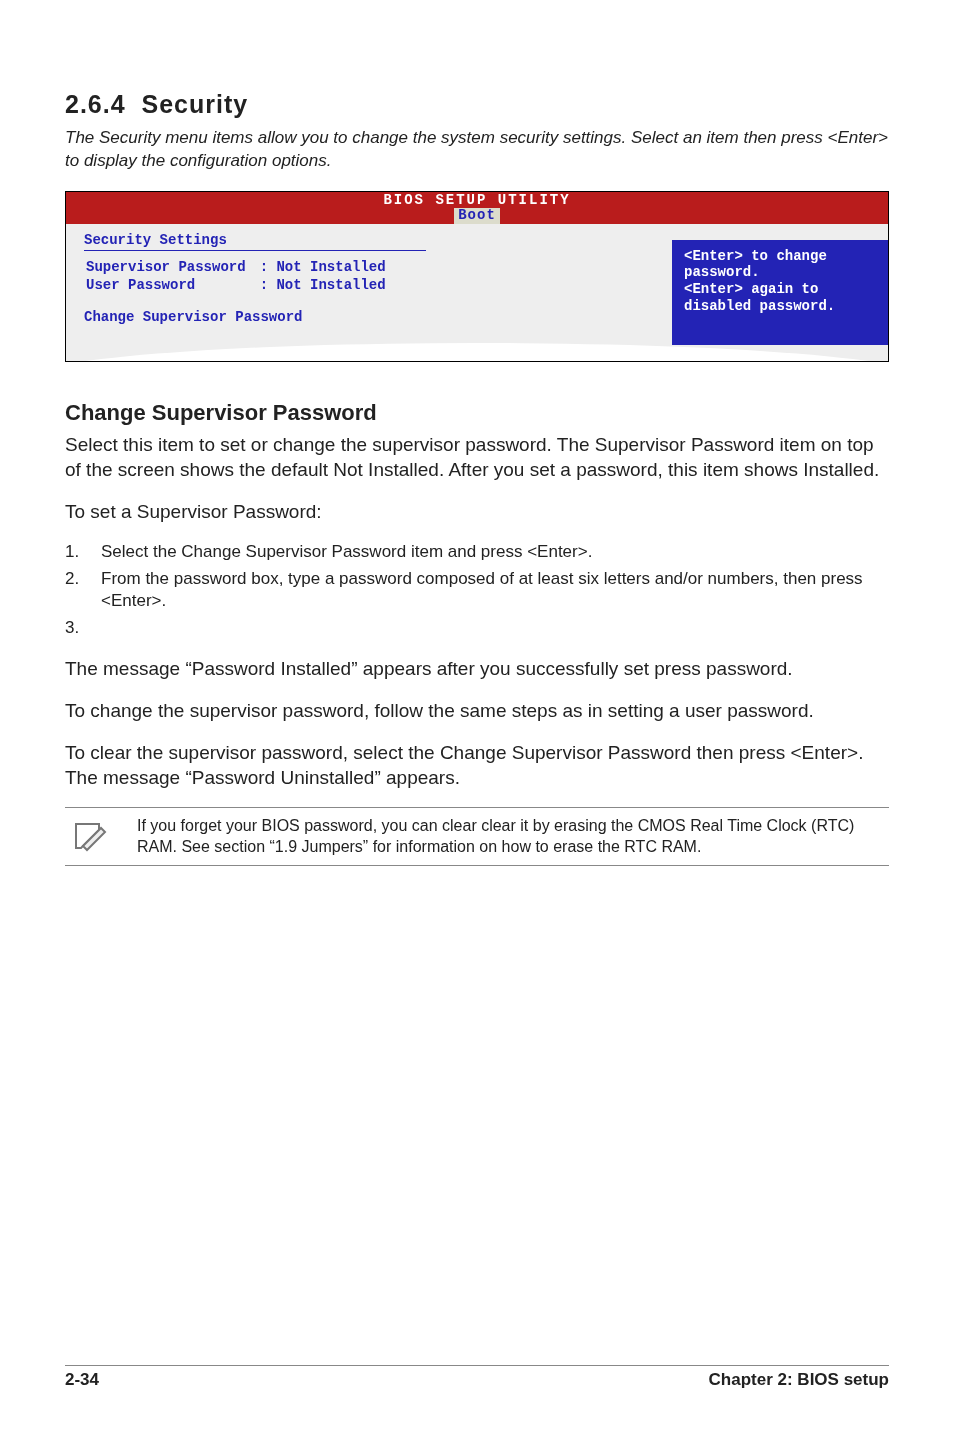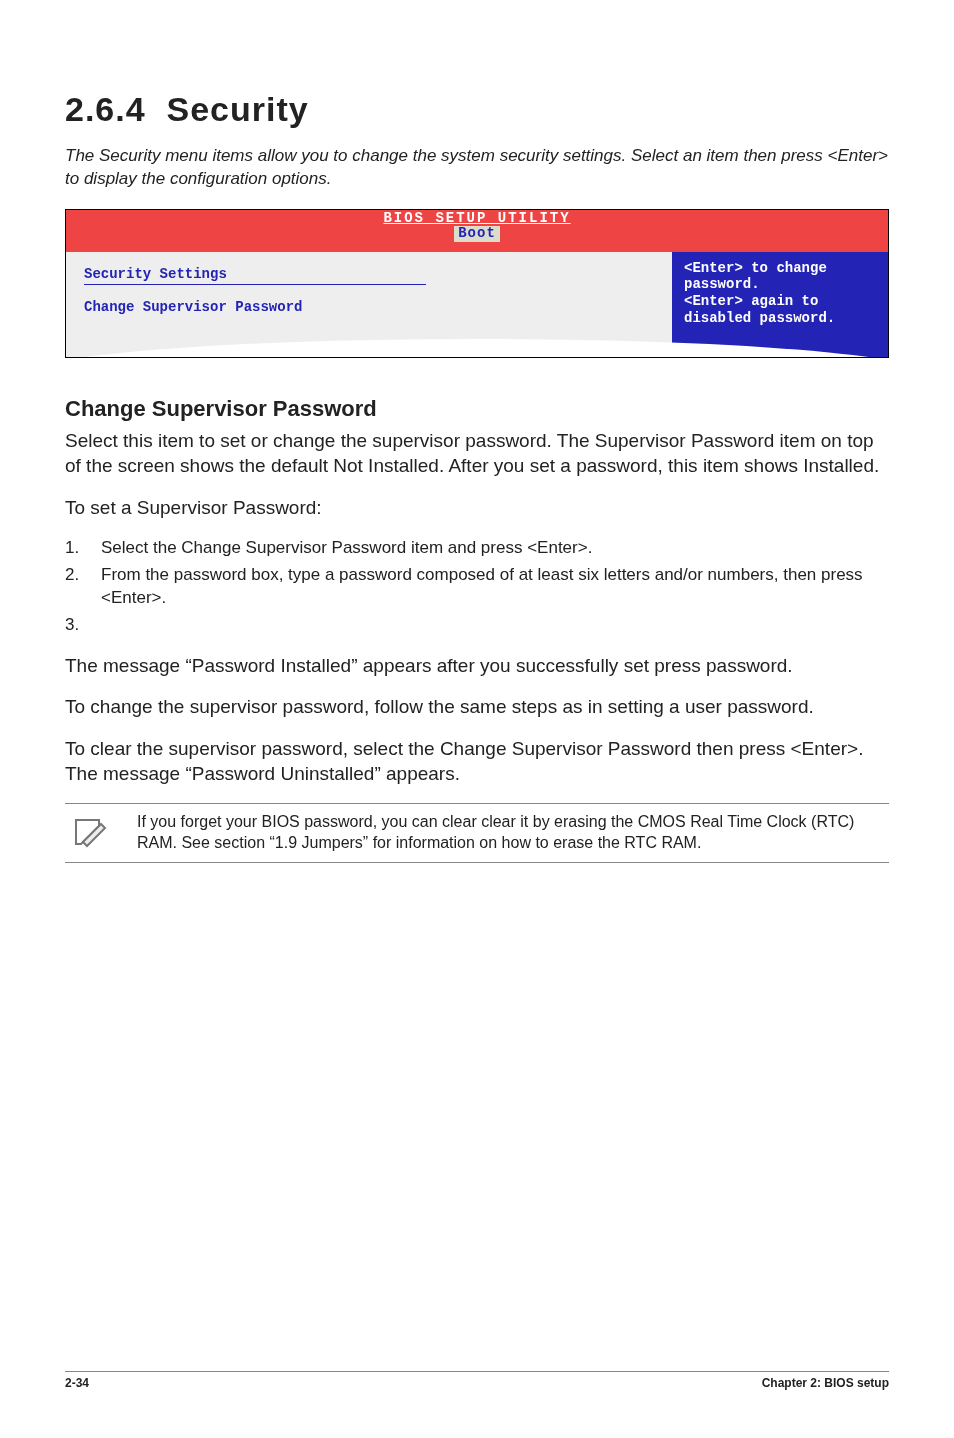--- a/index.html
+++ b/index.html
@@ -6,48 +6,47 @@
   body {
     width: 954px;
     height: 1438px;
     background: #fff;
     font-family: Verdana, Geneva, sans-serif;
     color: #222;
     position: relative;
     padding: 90px 65px 50px 65px;
   }
   .section-number {
-    font-size: 34px;
+    font-size: 25px;
     font-weight: bold;
     letter-spacing: 1px;
-    margin-bottom: 16px;
+    margin-bottom: 8px;
   }
   .intro-text {
     font-size: 17px;
     line-height: 1.35;
     margin-bottom: 18px;
     font-style: italic;
   }
   .bios-box {
     border: 1px solid #000;
     background: #eee;
     margin-bottom: 38px;
     font-family: "Courier New", monospace;
     font-size: 14px;
     overflow: hidden;
     position: relative;
   }
   .bios-header {
-    background: #ef4444;
+    background: #b91c1c;
     color: #fff;
     text-align: center;
     font-weight: bold;
-    padding: 1px 0 10px 0;
+    padding: 1px 0 0 0;
     line-height: 1.1;
-    text-decoration: underline;
   }
   .bios-header .title { letter-spacing: 2px; font-size:14px;}
   .bios-header .tab {
     display: inline-block;
     background: #dcdccc;
     color: #2323b5;
     padding: 0 4px;
     font-weight: bold;
     letter-spacing: 1px;
   }
@@ -117,21 +116,21 @@
     flex-shrink: 0;
   }
   .footer {
     position: absolute;
     left: 65px; right: 65px;
     bottom: 48px;
     border-top: 1px solid #888;
     padding-top: 4px;
     display: flex;
     justify-content: space-between;
-    font-size: 12px;
+    font-size: 17px;
     font-weight: bold;
   }
 </style>
 </head>
 <body>
 
 <h2 class="section-number">
   <span>2.6.4</span>&nbsp;&nbsp;<span>Security</span>
 </h2>
 
@@ -139,20 +138,32 @@
 
 <div class="bios-box">
   <div class="bios-header">
     <div class="title">BIOS SETUP UTILITY</div>
     <div><span class="tab">Boot</span></div>
   </div>
   <div class="bios-body">
     <div class="bios-left">
       <div class="hdr">Security Settings</div>
       <div class="divider"></div>
+      <table>
+        <tbody>
+            <tr>
+          <td>Supervisor Password</td>
+          <td>: Not Installed</td>
+        </tr>
+        <tr>
+          <td>User Password</td>
+          <td>: Not Installed</td>
+        </tr>
+      </tbody>
+        </table>
       <div class="chg">Change Supervisor Password</div>
     </div>
     <div class="bios-right">
       <div style="white-space:pre-line;">&lt;Enter&gt; to change password.
 &lt;Enter&gt; again to disabled password.</div>
     </div>
   </div>
   <div class="bios-curve"></div>
 </div>
 

